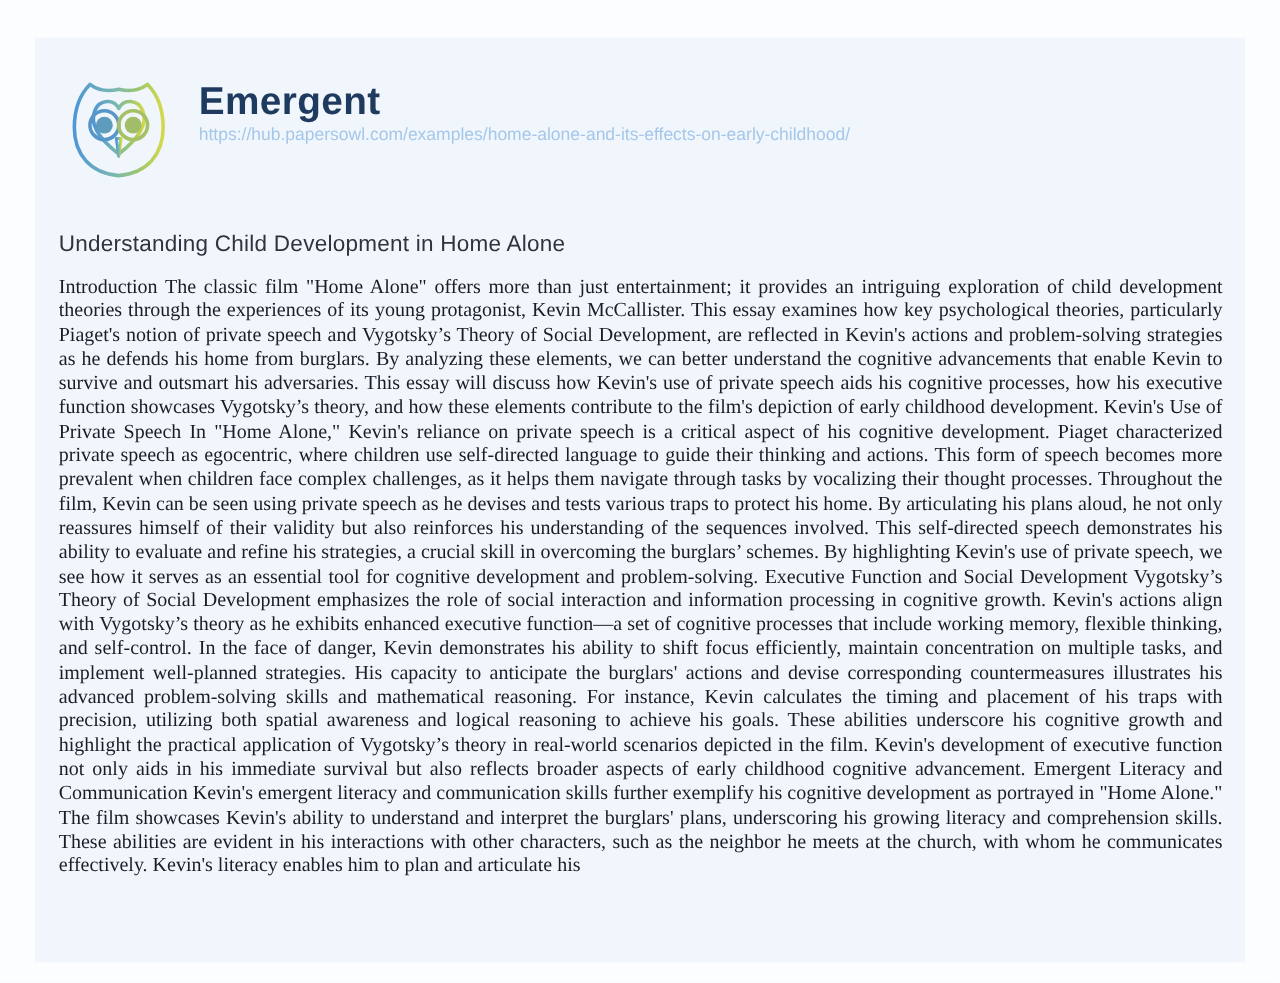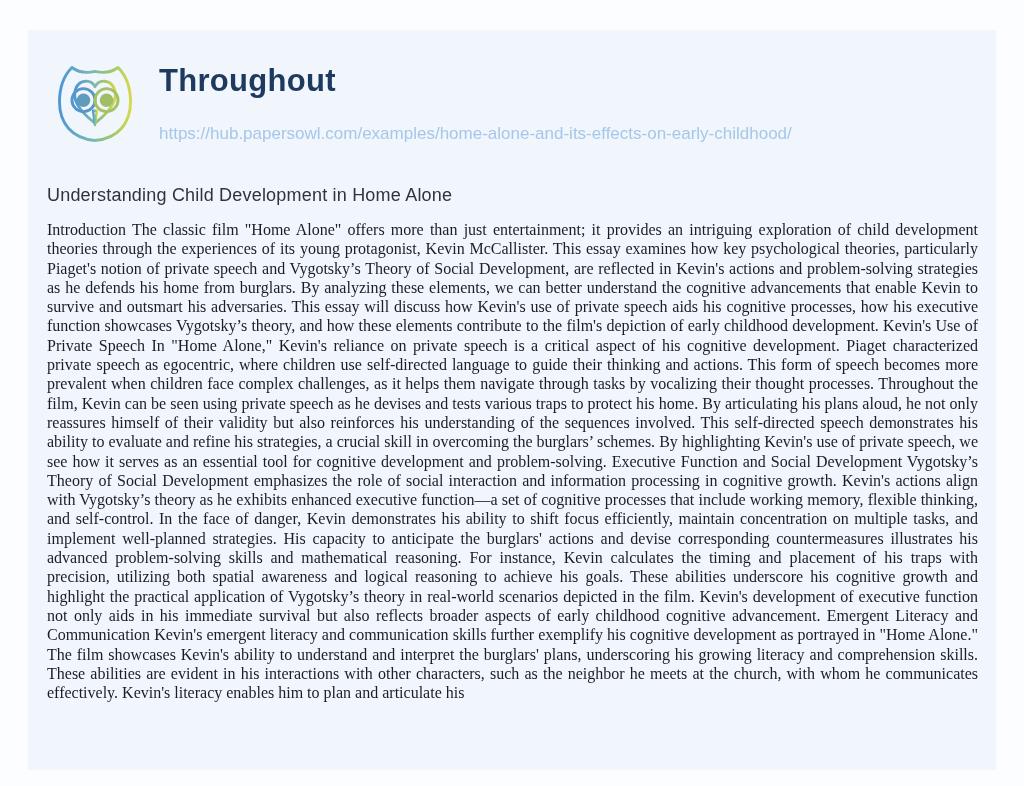--- a/index.html
+++ b/index.html
@@ -36,22 +36,22 @@
     padding-top: 7px;
   }
   .brand {
     font-size: 31px;
     font-weight: bold;
     letter-spacing: 0.3px;
     color: #1e3a5e;
     font-family: "Liberation Sans", sans-serif;
   }
   .url {
-    margin-top: 25px;
-    font-size: 17px;
+    margin-top: 0;
+    font-size: 14px;
     color: #a5c7e9;
     font-family: "Liberation Sans", sans-serif;
     text-decoration: none;
     display: inline-block;
   }
   .article-title {
     position: absolute;
     left: 47px;
     top: 173px;
     font-size: 18px;
@@ -98,20 +98,20 @@
 
       <circle cx="38" cy="46" r="12" fill="none" stroke="#5796c8" stroke-width="3"></circle>
       <circle cx="62" cy="46" r="12" fill="none" stroke="#a6c165" stroke-width="3"></circle>
       <circle cx="38" cy="46" r="7" fill="#5f9bbc"></circle>
       <circle cx="62" cy="46" r="7" fill="#a2bd68"></circle>
 
       <path d="M 48 57 L 52 57 L 50 72 Z" fill="none" stroke="url(#owlGrad)" stroke-width="2.5" stroke-linejoin="round"></path>
     </svg>
   </div>
   <div class="brand-block">
-    <div class="brand">Throughout</div>
+    <div class="brand">Emergent</div>
     <a class="url" href="#">https://hub.papersowl.com/examples/home-alone-and-its-effects-on-early-childhood/</a>
   </div>
 </div>
 
 <h1 class="article-title">Understanding Child Development in Home Alone</h1>
 
 <div class="article-body">Introduction The classic film "Home Alone" offers more than just entertainment; it provides an intriguing exploration of child development theories through the experiences of its young protagonist, Kevin McCallister. This essay examines how key psychological theories, particularly Piaget's notion of private speech and Vygotsky’s Theory of Social Development, are reflected in Kevin's actions and problem-solving strategies as he defends his home from burglars. By analyzing these elements, we can better understand the cognitive advancements that enable Kevin to survive and outsmart his adversaries. This essay will discuss how Kevin's use of private speech aids his cognitive processes, how his executive function showcases Vygotsky’s theory, and how these elements contribute to the film's depiction of early childhood development. Kevin's Use of Private Speech In "Home Alone," Kevin's reliance on private speech is a critical aspect of his cognitive development. Piaget characterized private speech as egocentric, where children use self-directed language to guide their thinking and actions. This form of speech becomes more prevalent when children face complex challenges, as it helps them navigate through tasks by vocalizing their thought processes. Throughout the film, Kevin can be seen using private speech as he devises and tests various traps to protect his home. By articulating his plans aloud, he not only reassures himself of their validity but also reinforces his understanding of the sequences involved. This self-directed speech demonstrates his ability to evaluate and refine his strategies, a crucial skill in overcoming the burglars’ schemes. By highlighting Kevin's use of private speech, we see how it serves as an essential tool for cognitive development and problem-solving. Executive Function and Social Development Vygotsky’s Theory of Social Development emphasizes the role of social interaction and information processing in cognitive growth. Kevin's actions align with Vygotsky’s theory as he exhibits enhanced executive function—a set of cognitive processes that include working memory, flexible thinking, and self-control. In the face of danger, Kevin demonstrates his ability to shift focus efficiently, maintain concentration on multiple tasks, and implement well-planned strategies. His capacity to anticipate the burglars' actions and devise corresponding countermeasures illustrates his advanced problem-solving skills and mathematical reasoning. For instance, Kevin calculates the timing and placement of his traps with precision, utilizing both spatial awareness and logical reasoning to achieve his goals. These abilities underscore his cognitive growth and highlight the practical application of Vygotsky’s theory in real-world scenarios depicted in the film. Kevin's development of executive function not only aids in his immediate survival but also reflects broader aspects of early childhood cognitive advancement. Emergent Literacy and Communication Kevin's emergent literacy and communication skills further exemplify his cognitive development as portrayed in "Home Alone." The film showcases Kevin's ability to understand and interpret the burglars' plans, underscoring his growing literacy and comprehension skills. These abilities are evident in his interactions with other characters, such as the neighbor he meets at the church, with whom he communicates effectively. Kevin's literacy enables him to plan and articulate his</div>
 
 </body></html>

